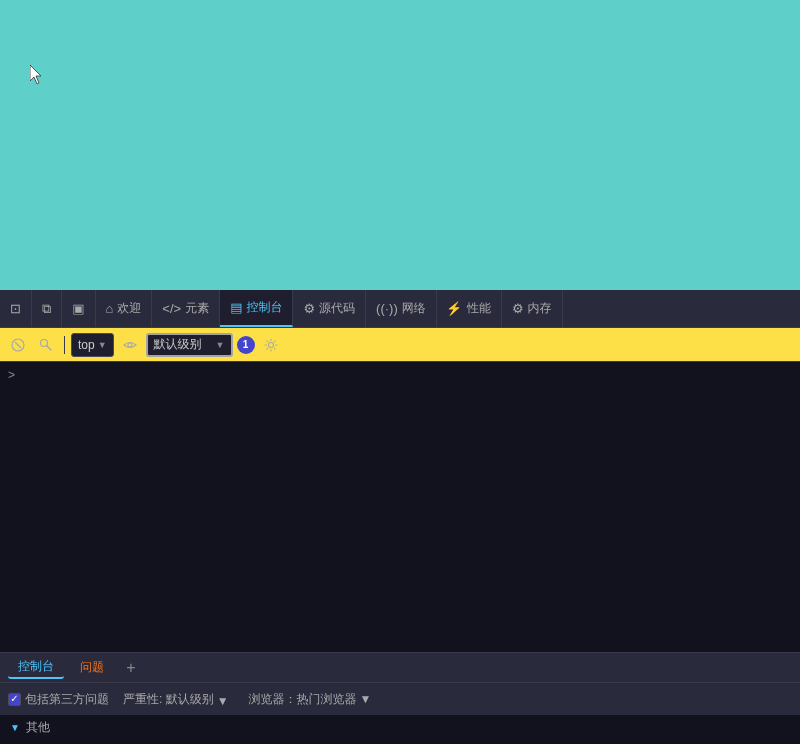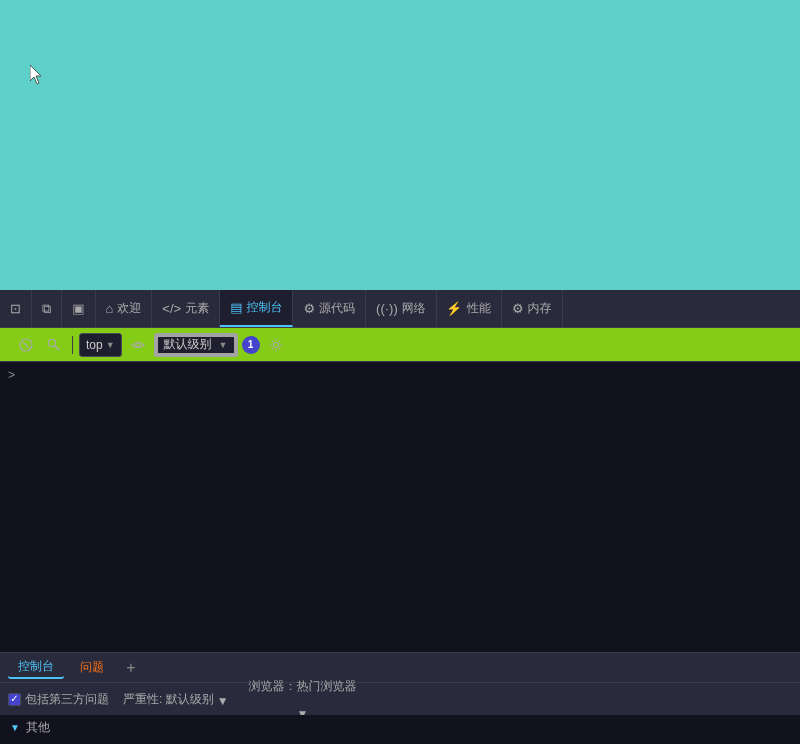--- a/index.html
+++ b/index.html
@@ -51,24 +51,24 @@
       border-bottom: 2px solid #4fc3f7;
     }
 
     .tab-icon {
       font-size: 13px;
     }
 
     
     .devtools-toolbar {
       height: 34px;
-      background: #84cc16;
-      display: flex;
-      align-items: center;
-      padding: 0 14px;
+      background: #fde047;
+      display: flex;
+      align-items: center;
+      padding: 0 6px;
       gap: 4px;
       border-bottom: 1px solid #3a3a4d;
     }
 
     .toolbar-btn {
       width: 24px;
       height: 24px;
       display: flex;
       align-items: center;
       justify-content: center;
@@ -112,24 +112,24 @@
       outline: none;
     }
 
     .filter-input::placeholder {
       color: #666;
     }
 
     .level-selector {
       display: flex;
       align-items: center;
-      gap: 7px;
+      gap: 14px;
       padding: 2px 6px;
       background: #1e1e2e;
-      border: 4px solid #a3a3a3;
+      border: 2px solid #a3a3a3;
       border-radius: 3px;
       color: #ccc;
       font-size: 12px;
       cursor: pointer;
       height: 24px;
       text-align: center;
     }
 
     .issues-badge {
       width: 18px;
@@ -251,26 +251,25 @@
       gap: 3px;
       padding: 2px 6px;
       color: #aaa;
       font-size: 12px;
       cursor: pointer;
     }
 
     .issues-browser {
       display: flex;
       align-items: center;
-      gap: 12px;
+      gap: 3px;
       padding: 2px 6px;
       color: #aaa;
       font-size: 12px;
       cursor: pointer;
-      flex-direction: column;
     }
 
     .issues-content {
       flex: 1;
       background: #12121e;
       display: flex;
       flex-direction: column;
     }
 
     .issues-group {

